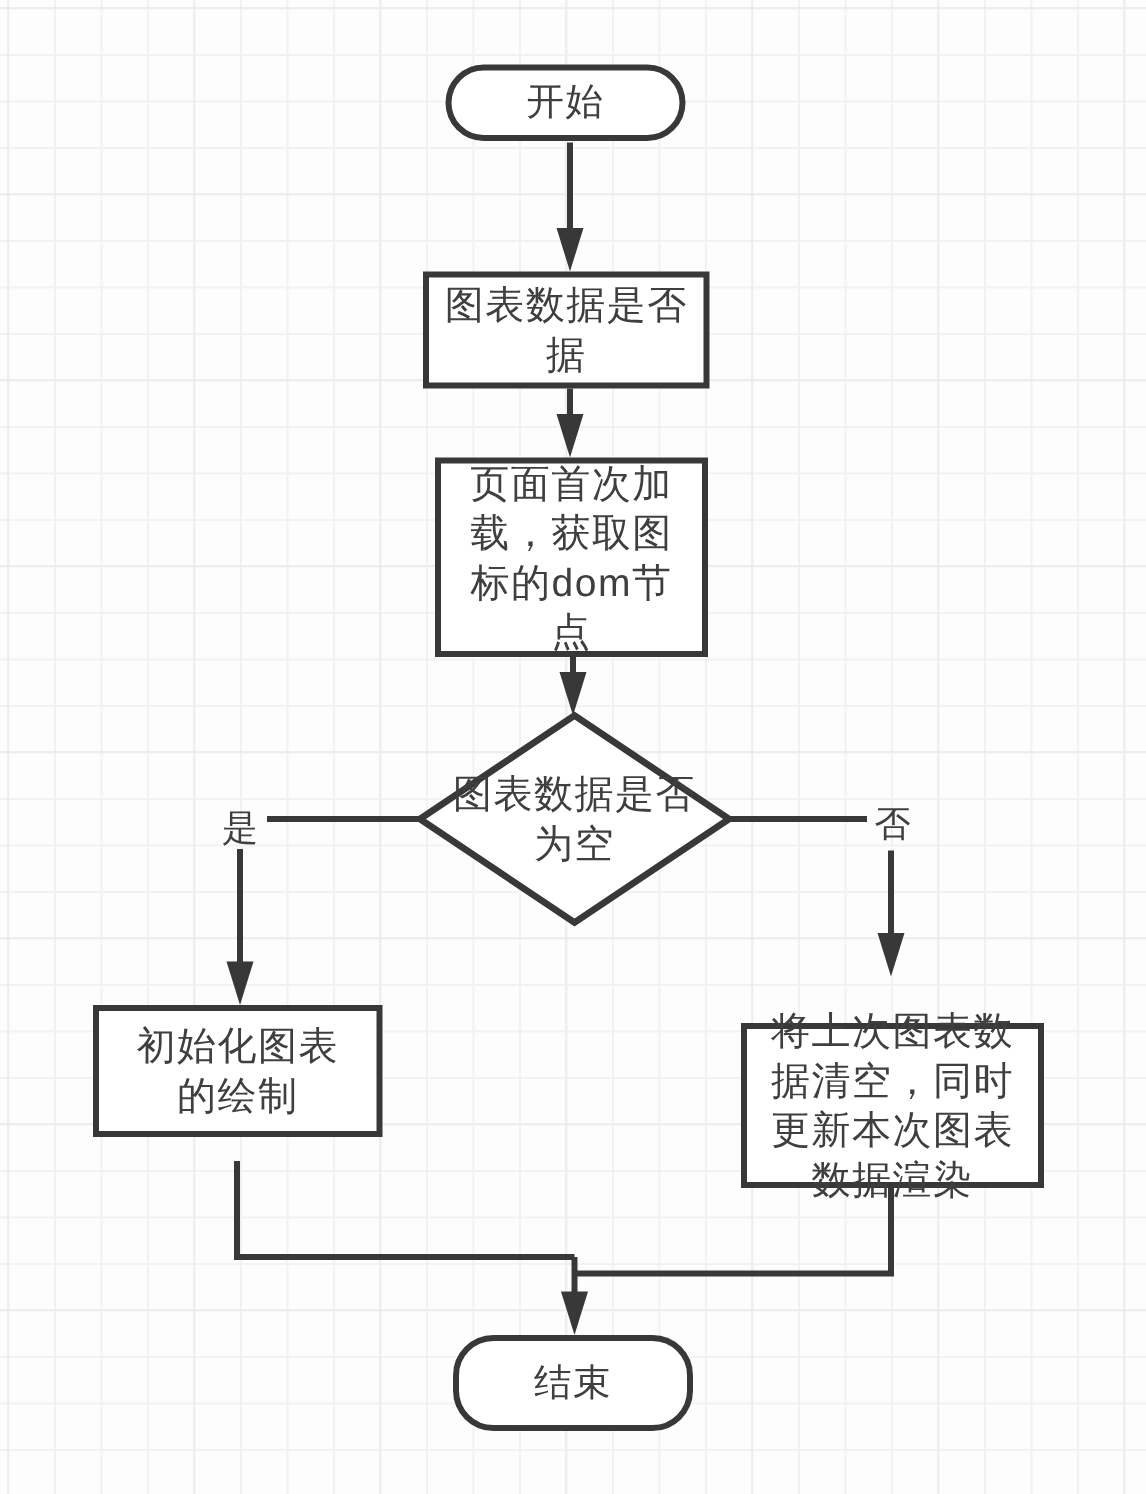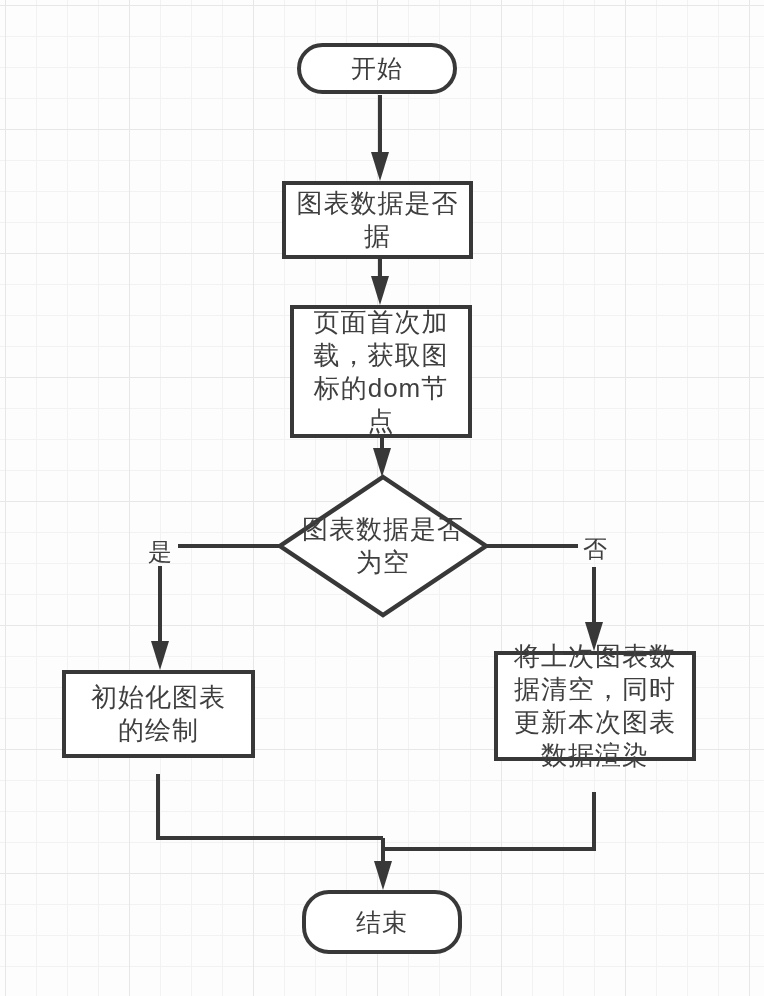--- a/index.html
+++ b/index.html
@@ -45,21 +45,21 @@
     letter-spacing: 1px;
   }
   .terminator {
     border-radius: 27px;
     font-size: 25px;
   }
   .node-start  { left: 297px; top: 43px;  width: 160px; height: 51px; }
   .node-define { left: 282px; top: 181px; width: 191px; height: 78px; }
   .node-load   { left: 290px; top: 305px; width: 182px; height: 133px; }
   .node-init   { left: 62px;  top: 670px; width: 193px; height: 88px; }
-  .node-update { left: 494px; top: 651px; width: 202px; height: 110px; }
+  .node-update { left: 494px; top: 682px; width: 202px; height: 110px; }
   .node-end    { left: 302px; top: 890px; width: 160px; height: 64px; }
   .diamond-label {
     position: absolute;
     left: 271px; top: 509px;
     width: 224px; height: 74px;
     display: flex;
     align-items: center;
     justify-content: center;
     text-align: center;
     white-space: pre-line;

